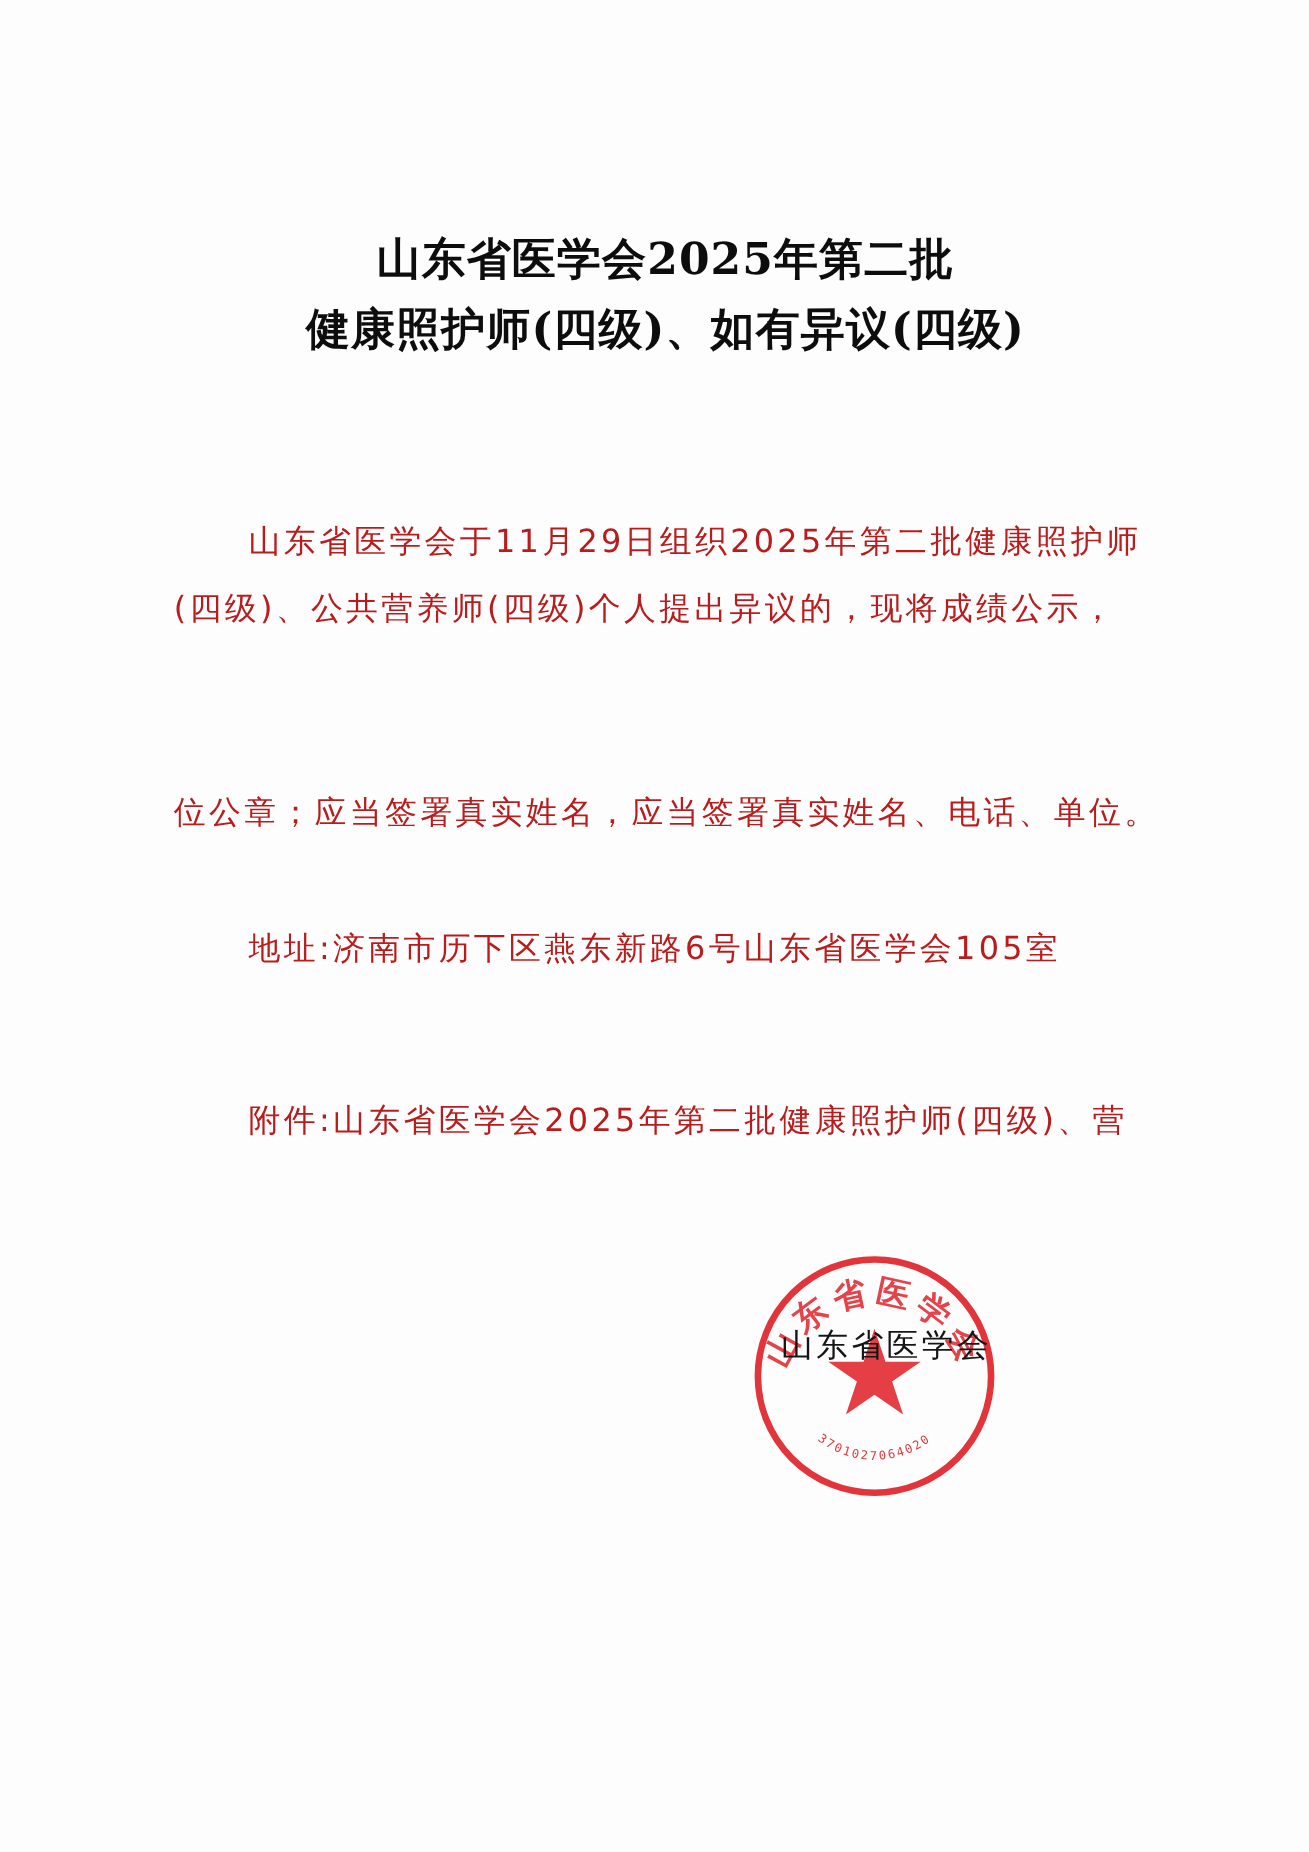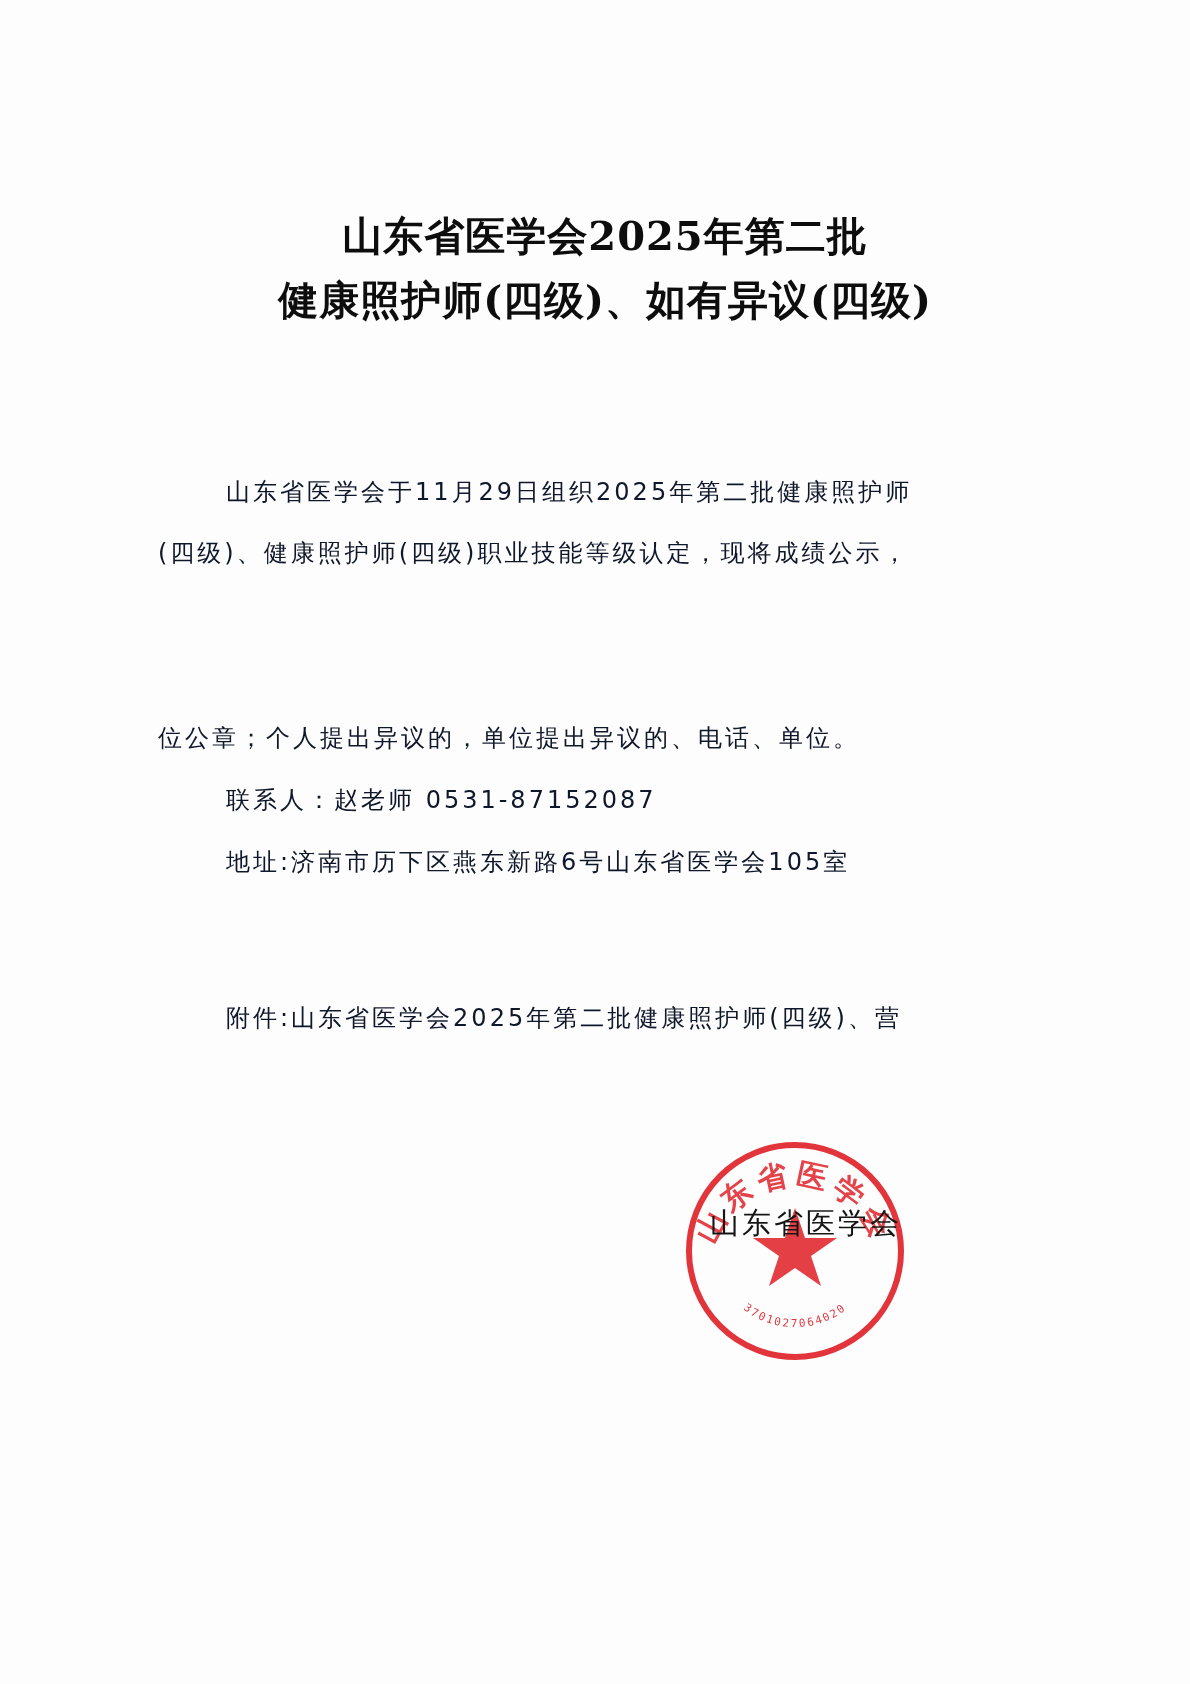--- a/index.html
+++ b/index.html
@@ -36,23 +36,23 @@
     }
     .title.l1 { top: 212px; }
     .title.l2 { top: 276px; }
     .title.l3 { top: 339px; }
 
     .body-line {
       position: absolute;
       left: 148px;
       width: 900px;
       font-family: "DejaVu Sans", "Liberation Sans", sans-serif;
-      font-size: 24px;
+      font-size: 29px;
       line-height: 36px;
-      color: #0f172a;
+      color: #b91c1c;
       white-space: nowrap;
       letter-spacing: 3px;
     }
     .indent { left: 216px; }
 
     .stamp {
       position: absolute;
       left: 672px;
       top: 1138px;
       width: 226px;
@@ -72,24 +72,23 @@
   </style>
 </head>
 <body>
 
 <div class="page">
 
   <div class="title l1">山东省医学会2025年第二批</div>
   <div class="title l2">健康照护师(四级)、如有异议(四级)</div>
 
   <div class="body-line indent" style="top:474px;">山东省医学会于11月29日组织2025年第二批健康照护师</div>
-  <div class="body-line" style="top:535px;">(四级)、健康照护师(四级)职业技能等级认定，现将成绩公示，</div>
-  <div class="body-line" style="top:720px;">位公章；个人提出异议的，单位提出异议的、电话、单位。</div>
+  <div class="body-line" style="top:535px;">(四级)、公共营养师(四级)个人提出异议的，现将成绩公示，</div>
+  <div class="body-line" style="top:720px;">位公章；应当签署真实姓名，应当签署真实姓名、电话、单位。</div>
 
-  <div class="body-line indent" style="top:782px;">联系人：赵老师 0531-87152087</div>
   <div class="body-line indent" style="top:844px;">地址:济南市历下区燕东新路6号山东省医学会105室</div>
 
   <div class="body-line indent" style="top:1000px;">附件:山东省医学会2025年第二批健康照护师(四级)、营</div>
 
   <svg class="stamp" viewBox="0 0 226 226">
     <defs>
       <path id="ringTop" d="M 30 118 A 84 84 0 0 1 196 118"></path>
       <path id="ringBottom" d="M 42 150 A 84 84 0 0 0 184 150"></path>
     </defs>
     <circle cx="113" cy="113" r="106" fill="none" stroke="#e0242a" stroke-width="6" opacity="0.92"></circle>

